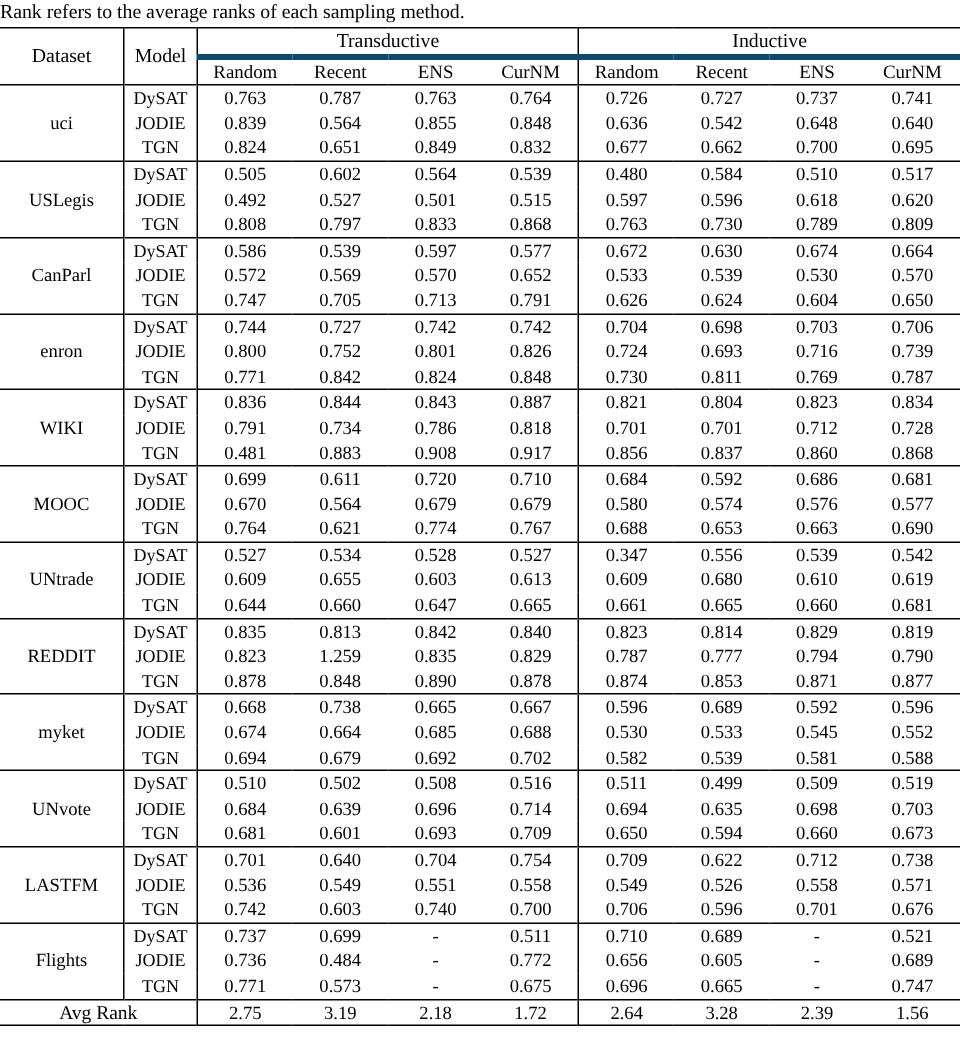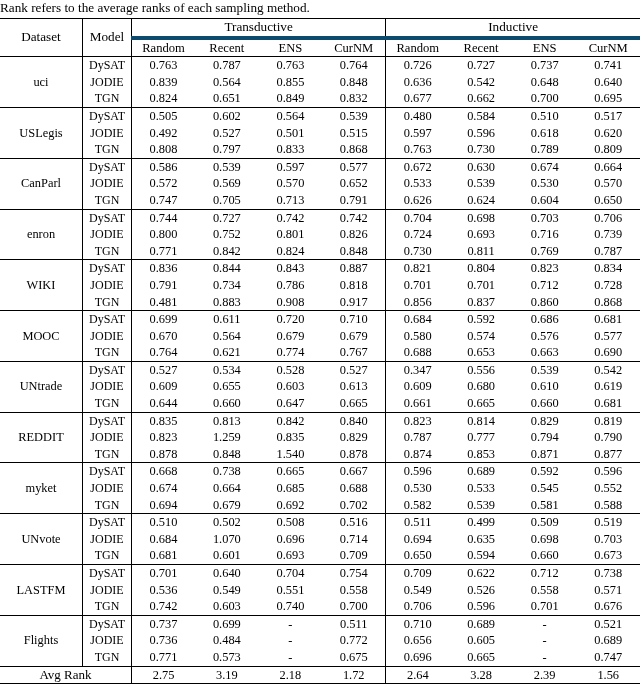--- a/index.html
+++ b/index.html
@@ -348,21 +348,21 @@
           <td class="num">0.829</td>
           <td class="num vl">0.787</td>
           <td class="num">0.777</td>
           <td class="num">0.794</td>
           <td class="num">0.790</td>
         </tr>
         <tr>
           <td class="model-cell vl">TGN</td>
           <td class="num vl">0.878</td>
           <td class="num">0.848</td>
-          <td class="num b">1.540</td>
+          <td class="num b">0.890</td>
           <td class="num">0.878</td>
           <td class="num vl">0.874</td>
           <td class="num">0.853</td>
           <td class="num">0.871</td>
           <td class="num b">0.877</td>
         </tr>
         <tr class="ht">
           <td class="dataset-cell nb" rowspan="3">myket</td>
           <td class="model-cell vl">DySAT</td>
           <td class="num vl">0.668</td>
@@ -404,21 +404,21 @@
           <td class="num">0.508</td>
           <td class="num">0.516</td>
           <td class="num vl">0.511</td>
           <td class="num">0.499</td>
           <td class="num">0.509</td>
           <td class="num">0.519</td>
         </tr>
         <tr>
           <td class="model-cell vl">JODIE</td>
           <td class="num vl">0.684</td>
-          <td class="num">1.070</td>
+          <td class="num">0.639</td>
           <td class="num">0.696</td>
           <td class="num b">0.714</td>
           <td class="num vl">0.694</td>
           <td class="num">0.635</td>
           <td class="num">0.698</td>
           <td class="num b">0.703</td>
         </tr>
         <tr>
           <td class="model-cell vl">TGN</td>
           <td class="num vl">0.681</td>

